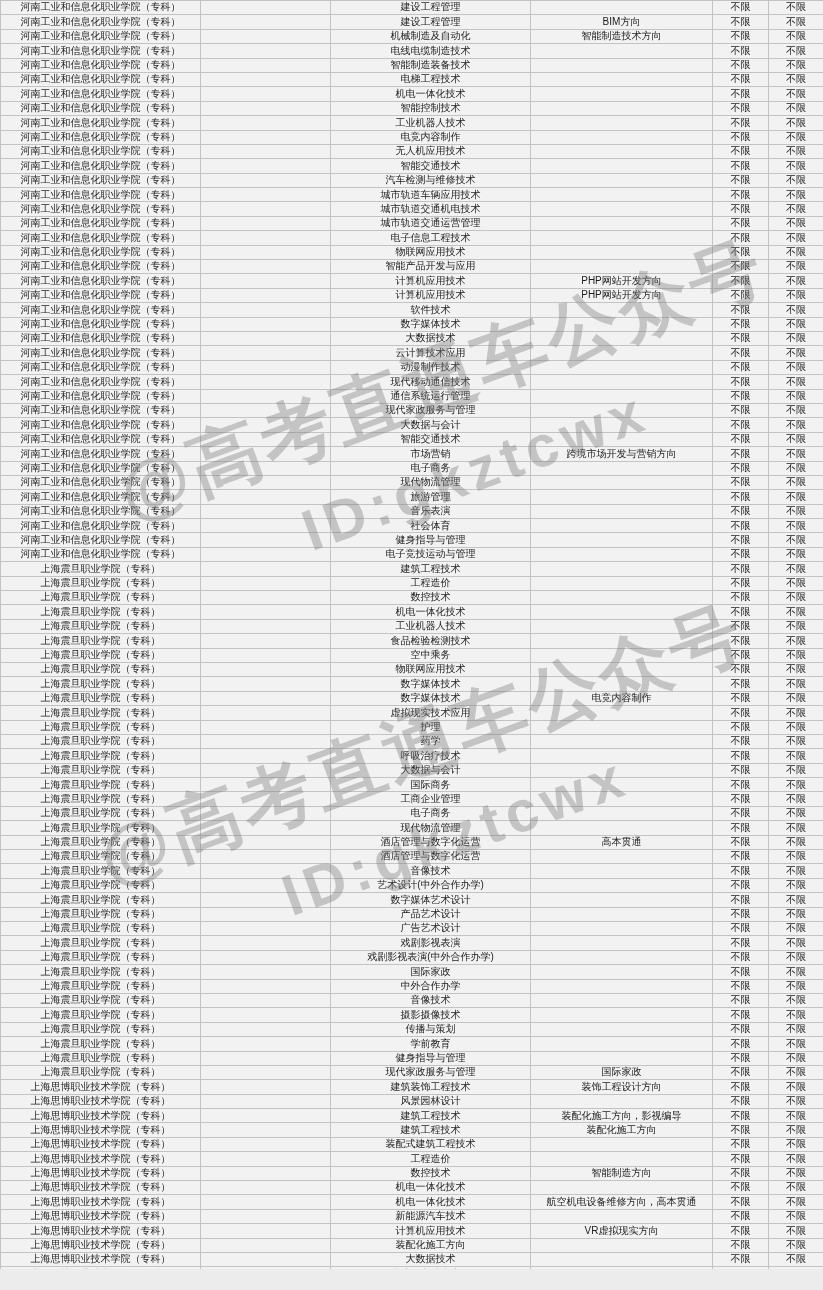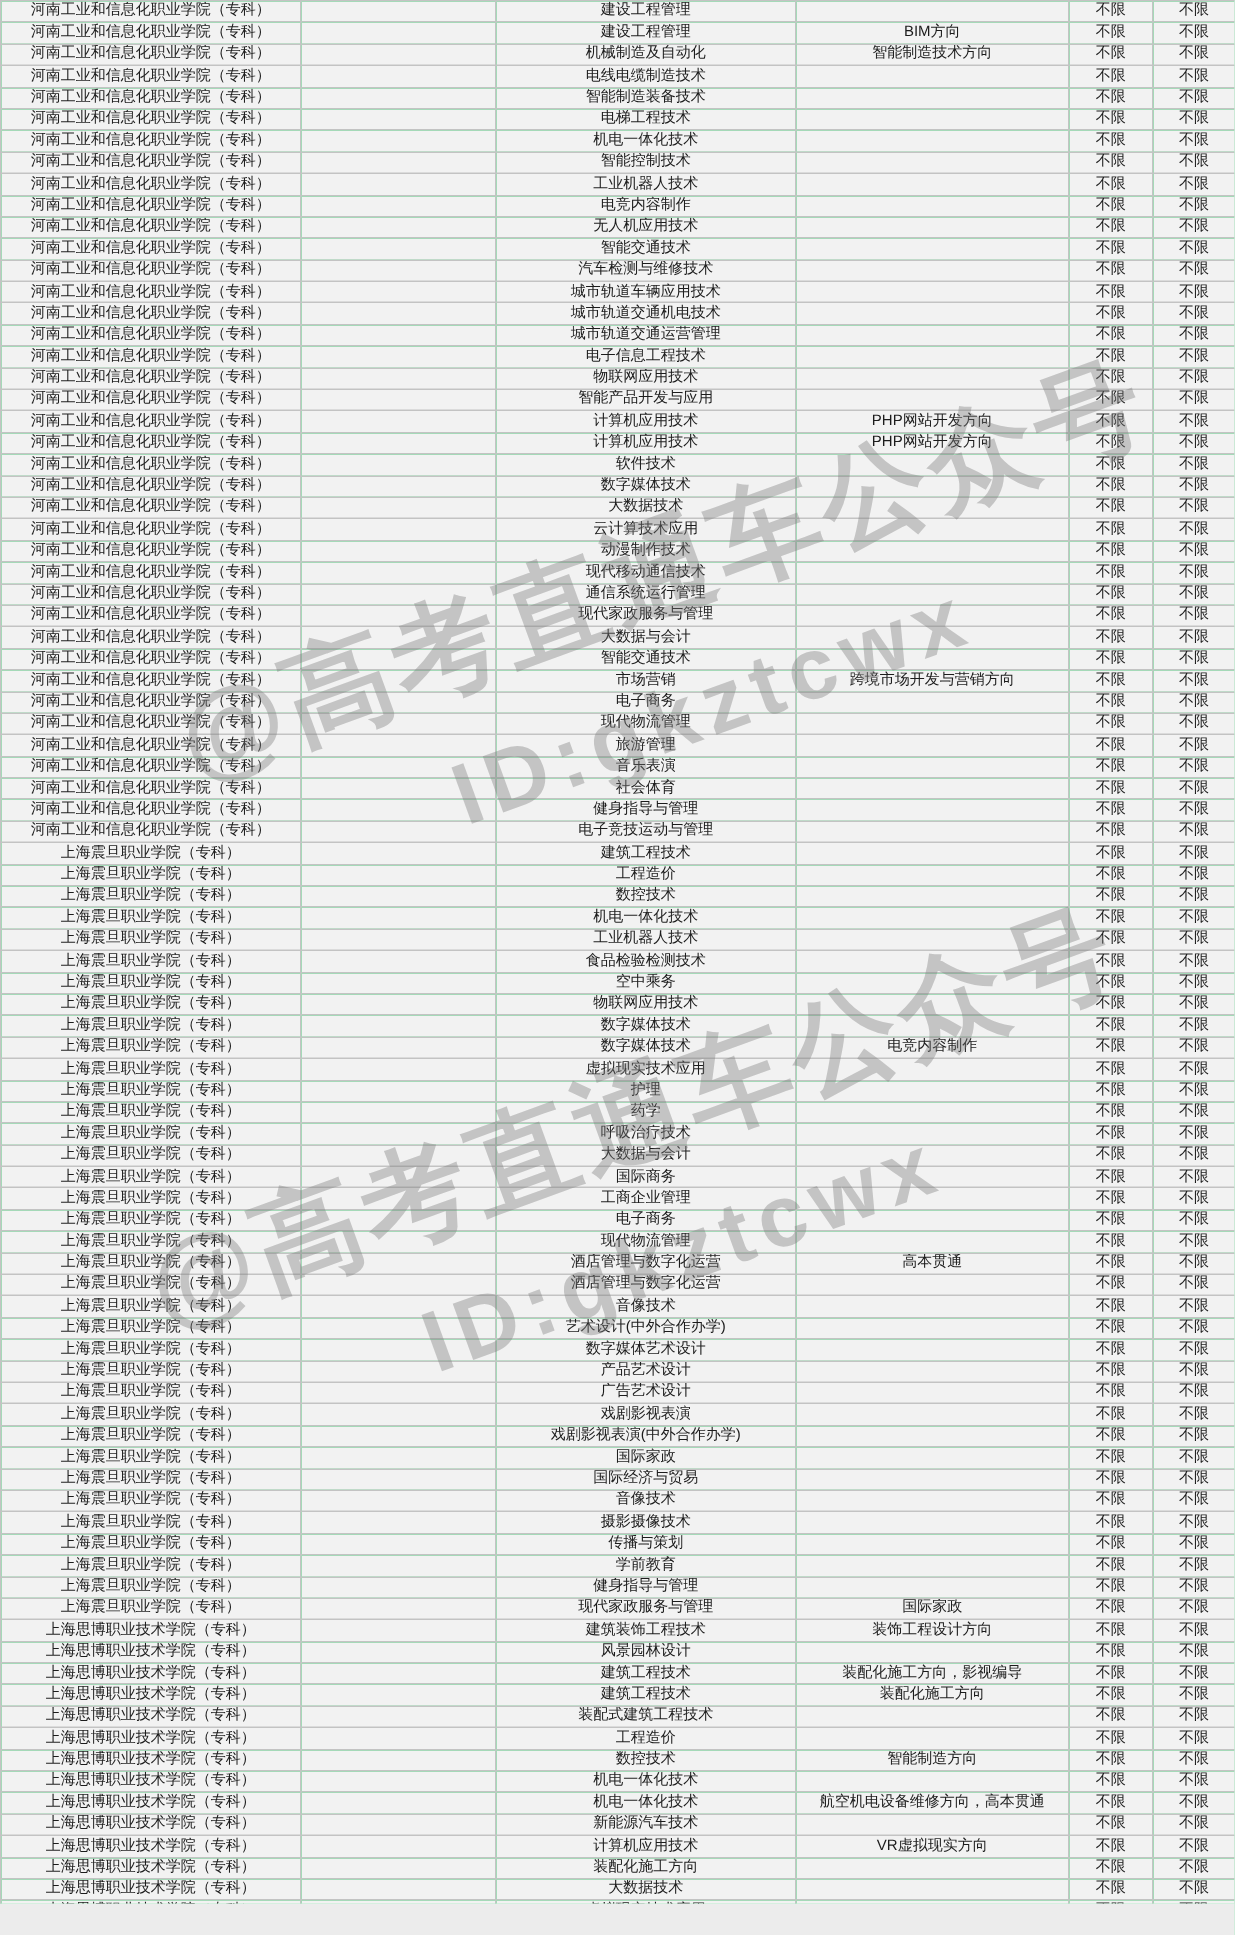--- a/index.html
+++ b/index.html
@@ -6,21 +6,21 @@
   html, body {
     width: 823px; height: 1290px;
     overflow: hidden;
     background: #ececec;
     font-family: "Liberation Sans", "DejaVu Sans", sans-serif;
   }
   .page {
     position: relative;
     width: 823px; height: 1269px;
     overflow: hidden;
-    background: #86efac;
+    background: #fef9c3;
   }
   table.grid {
     border-collapse: collapse;
     table-layout: fixed;
     width: 823px;
   }
   table.grid td {
     border: 1px solid #c3c3c3;
     background: #f2f2f2;
     height: 14.4px;
@@ -613,21 +613,21 @@
           <td>上海震旦职业学院（专科）</td>
           <td></td>
           <td>国际家政</td>
           <td></td>
           <td>不限</td>
           <td>不限</td>
         </tr>
         <tr>
           <td>上海震旦职业学院（专科）</td>
           <td></td>
-          <td>国际经济与贸易</td>
+          <td>中外合作办学</td>
           <td></td>
           <td>不限</td>
           <td>不限</td>
         </tr>
         <tr>
           <td>上海震旦职业学院（专科）</td>
           <td></td>
           <td>音像技术</td>
           <td></td>
           <td>不限</td>

